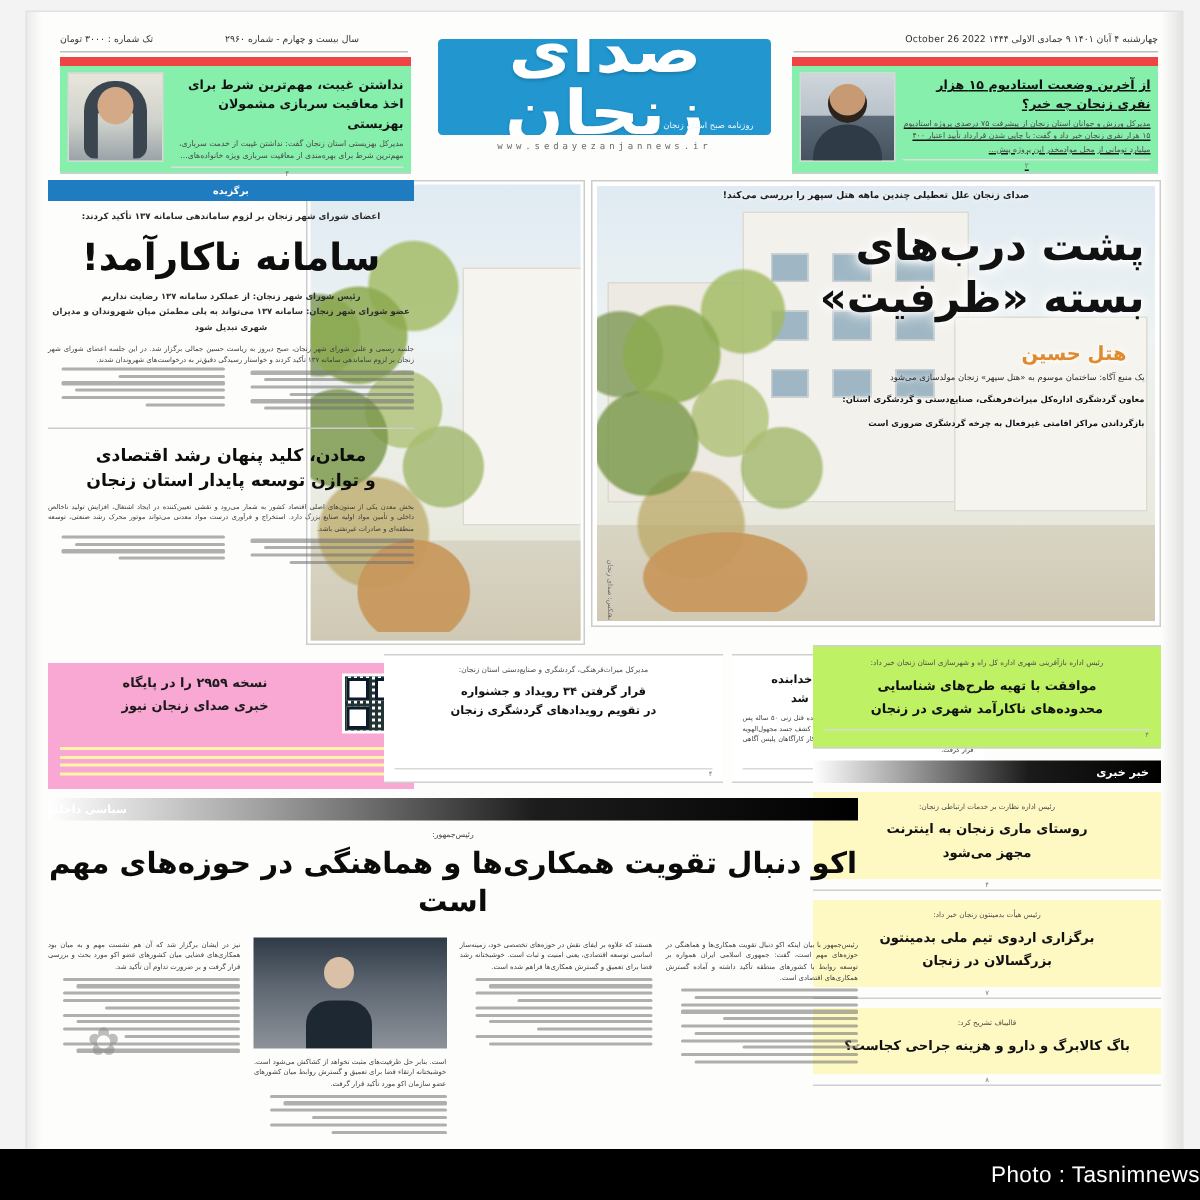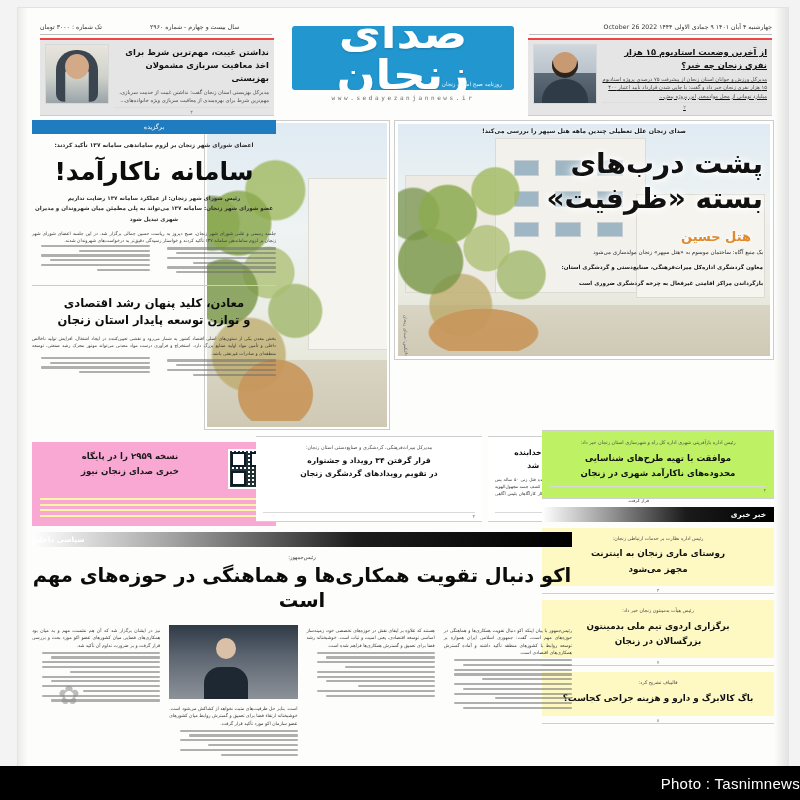--- a/index.html
+++ b/index.html
@@ -79,22 +79,22 @@
     font-size:5.6px;color:#eaf6ff;letter-spacing:.4px;
   }
   .masthead-url{
     margin-top:4px;font-size:6px;color:#6a6a6a;letter-spacing:2.6px;
     font-family:"DejaVu Sans Mono","Liberation Mono",monospace;
   }
 
   
   .teaser{
     position:absolute;top:30px;height:78px;
-    border-top:2px solid #ef4444;border-bottom:1px solid #cfcfcf;
-    background:#e5e5e5;
+    border-top:6px solid #ef4444;border-bottom:1px solid #cfcfcf;
+    background:#86efac;
     padding:4px 5px 0 5px;
     box-sizing:border-box;
   }
   .teaser-right{right:16px;width:244px;text-decoration:underline;}
   .teaser-left{left:22px;width:234px;}
   .teaser-inner{display:flex;gap:5px;height:100%;}
   .teaser-photo{
     width:62px;height:58px;flex:0 0 62px;border:1px solid #d8d8d8;
     position:relative;overflow:hidden;background:#d9d9d9;
   }
@@ -132,21 +132,21 @@
     border-top:1px solid #ddd;padding-top:1px;
   }
 
   
   .cols{
     position:absolute;top:112px;left:14px;right:14px;bottom:40px;
   }
 
   
   .lead{
-    position:absolute;right:0;top:0;width:380px;height:240px;
+    position:absolute;right:0;top:0;width:380px;height:298px;
     border:1px solid #cccccc;background:#fff;box-sizing:border-box;
     overflow:hidden;
   }
   .lead-photo{
     position:absolute;inset:3px;
     background:
       linear-gradient(180deg,#dfeaf2 0%,#eef3f3 35%,#e9eadf 75%,#ded8c6 100%);
     overflow:hidden;
   }
   .bld{
@@ -213,21 +213,21 @@
   }
   .midphoto .lead-photo{inset:2px;}
 
   
   .leftcol{
     position:absolute;left:0;top:0;width:244px;
   }
   .badge{
     display:block;width:100%;box-sizing:border-box;
     background:#1f7cc0;color:#fff;text-align:center;
-    font-size:6.4px;font-weight:400;padding:3px 0;letter-spacing:.3px;
+    font-size:6.4px;font-weight:700;padding:3px 0;letter-spacing:.3px;
   }
   .st-kicker{
     margin-top:7px;text-align:center;font-size:5.8px;font-weight:700;
     line-height:1.7;color:#2b2b2b;
   }
   .st-head{
     margin-top:6px;text-align:center;
     font-size:25px;font-weight:700;line-height:1.2;color:#0d0d0d;
   }
   .st-deck{

